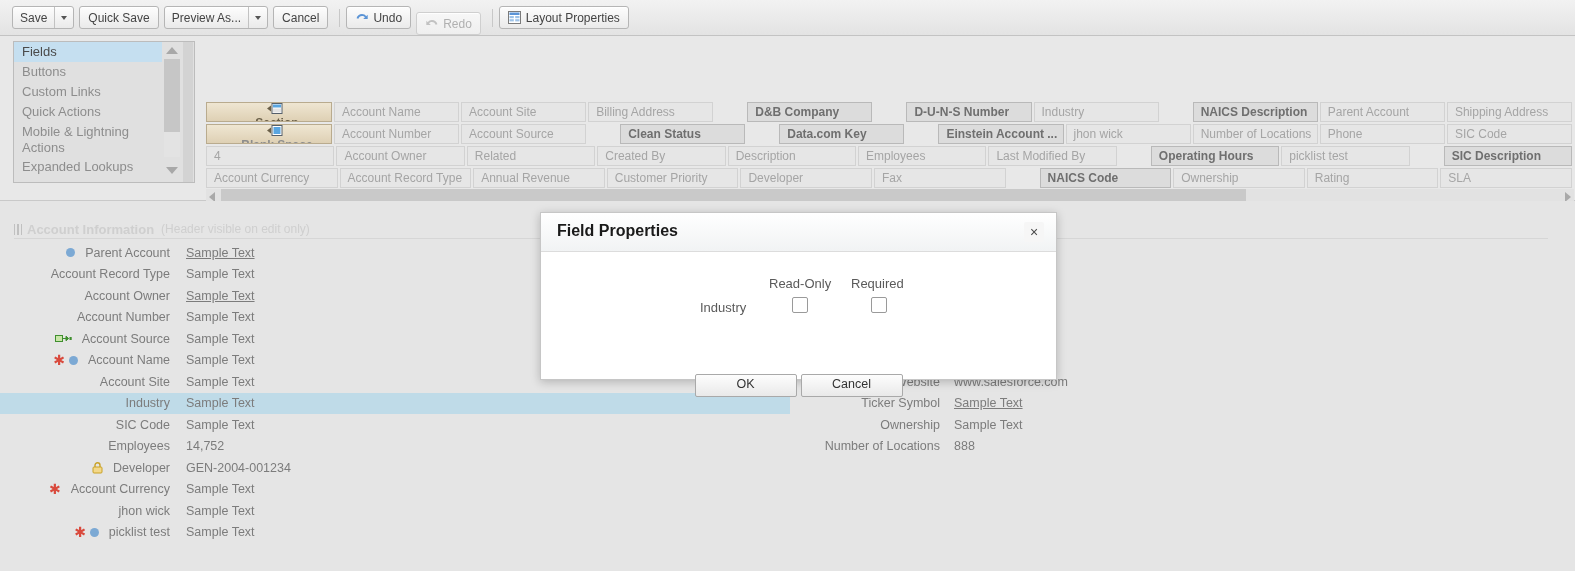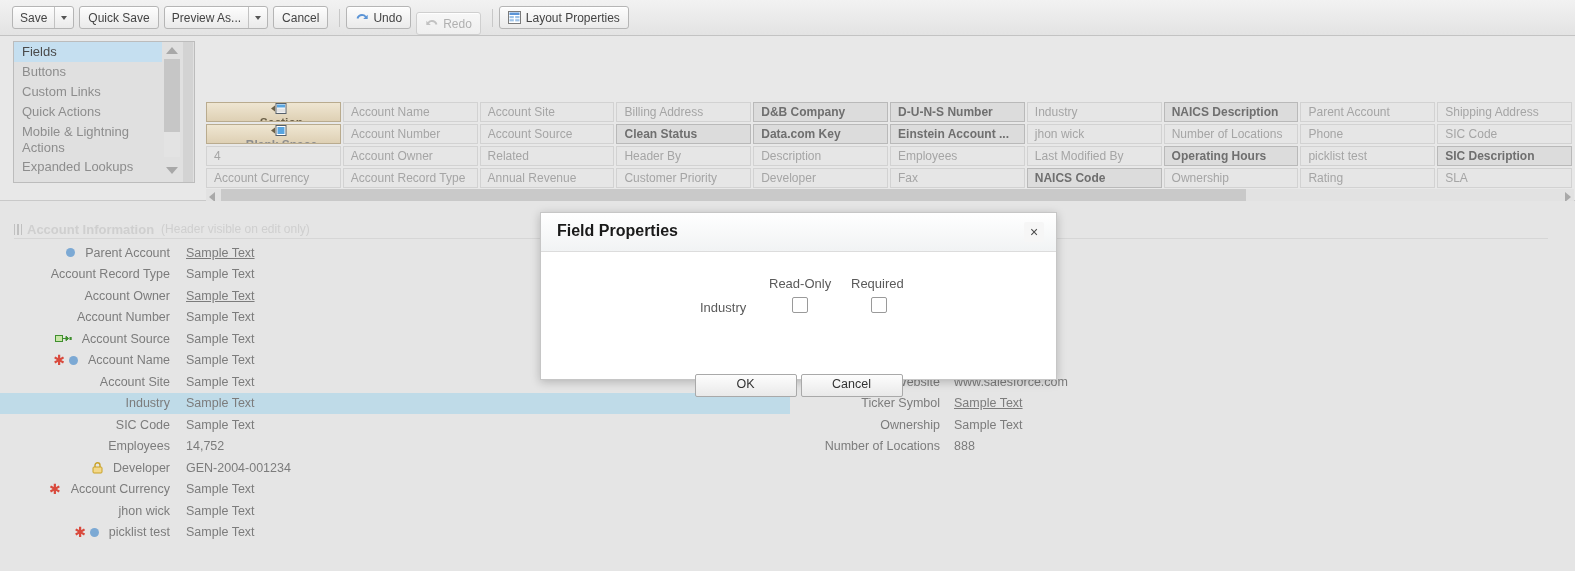--- a/index.html
+++ b/index.html
@@ -84,21 +84,21 @@
   
   .grid{position:absolute;left:206px;top:66px;width:1368px;height:86px;overflow:hidden;}
   .grow{display:flex;height:21px;margin-bottom:1px;}
   .gcell{
     width:136px;height:20px;line-height:19px;margin-right:2px;
     box-sizing:border-box;padding-left:7px;
     font-size:12px;color:#a5a5a5;
     background:#e6e6e6;border:1px solid #d2d2d2;
     white-space:nowrap;overflow:hidden;cursor:move;
   }
-  .gcell.dark{color:#6f6f6f;background:#dcdcdc;border-color:#b9b9b9;font-weight:bold;}
+  .gcell.dark{color:#6f6f6f;background:#dcdcdc;border-color:#b9b9b9;font-weight:bold;margin-left:32px;}
   .gcell.special{
     width:136px;background:linear-gradient(to bottom,#efe6d2 0%,#ded0b4 100%);
     border:1px solid #b9ab8e;color:#6a5f48;font-weight:bold;
     display:flex;align-items:center;padding-left:16px;flex-direction:column;
   }
   .sp-ico{width:16px;height:11px;margin-right:4px;flex:0 0 auto;}
   .gcell.blank{color:#8d8d8d;}
 
   
   .hsb{position:absolute;left:206px;top:153px;width:1368px;height:17px;background:#e2e2e2;}
@@ -301,21 +301,21 @@
           <div class="gcell dark">Einstein Account ...</div>
           <div class="gcell">jhon wick</div>
           <div class="gcell">Number of Locations</div>
           <div class="gcell">Phone</div>
           <div class="gcell">SIC Code</div>
         </div>
         <div class="grow">
           <div class="gcell">4</div>
           <div class="gcell">Account Owner</div>
           <div class="gcell">Related</div>
-          <div class="gcell">Header By</div>
+          <div class="gcell">Created By</div>
           <div class="gcell">Description</div>
           <div class="gcell">Employees</div>
           <div class="gcell">Last Modified By</div>
           <div class="gcell dark">Operating Hours</div>
           <div class="gcell">picklist test</div>
           <div class="gcell dark">SIC Description</div>
         </div>
         <div class="grow">
           <div class="gcell">Account Currency</div>
           <div class="gcell">Account Record Type</div>

